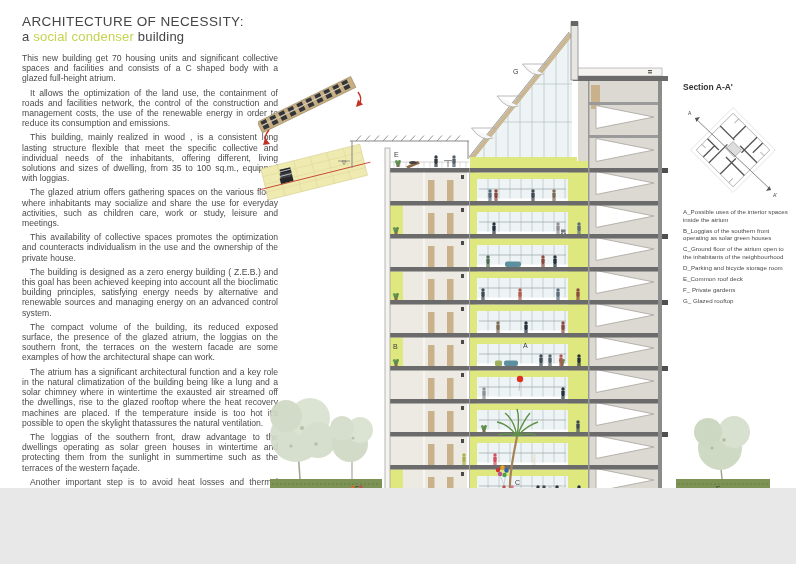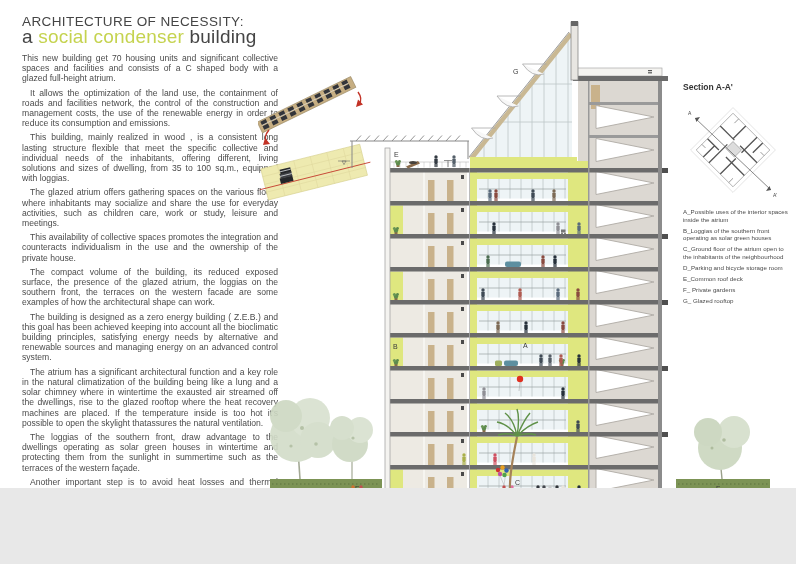--- a/index.html
+++ b/index.html
@@ -1,21 +1,21 @@
 <!DOCTYPE html>
 <html><head>
 <meta charset="utf-8">
 <style>
   html,body{margin:0;padding:0;background:#e8e8e8;}
   #page{position:relative;width:796px;height:488px;background:#ffffff;overflow:hidden;
         font-family:"Liberation Sans","DejaVu Sans",sans-serif;text-decoration:underline;}
   
   #article{position:absolute;left:22px;top:14px;width:256px;color:#4b4b4b;}
   #article h1{margin:0;font-size:13.5px;font-weight:normal;letter-spacing:.4px;color:#454545;line-height:15px;}
-  #article h2{margin:0 0 8px 0;font-size:19px;font-weight:normal;letter-spacing:.2px;color:#454545;line-height:16px;}
+  #article h2{margin:0 0 8px 0;font-size:13px;font-weight:normal;letter-spacing:.2px;color:#454545;line-height:16px;}
   .hl{color:#c5d34f;}
   #article p{margin:4px 0 2px 0;font-size:8.6px;line-height:10.2px;text-align:justify;}
   #article p.ind{text-indent:8px;}
   
   #drawing{position:absolute;left:258px;top:8px;width:532px;height:548px;}
   #drawing text{font-family:"Liberation Sans","DejaVu Sans",sans-serif;font-size:7px;fill:#3a3a3a;}
   
   #panel{position:absolute;left:683px;top:82px;width:110px;color:#4b4b4b;}
   #panel .ptitle{font-size:8.5px;font-weight:bold;color:#333;margin-bottom:12px;}
   #panel .legend{margin-top:4px;}
@@ -26,23 +26,23 @@
 
 <div id="page">
 
   <div id="article">
     <h1>ARCHITECTURE OF NECESSITY:</h1>
     <h2><span>a </span><span class="hl">social condenser</span><span> building</span></h2>
     <p>This new building get 70 housing units and significant collective spaces and facilities and consists of a C shaped body with a glazed full-height atrium.</p>
     <p class="ind">It allows the optimization of the land use, the containment of roads and facilities network, the control of the construction and management costs, the use of the renewable energy in order to reduce its consumption and emissions.</p>
     <p class="ind">This building, mainly realized in wood , is a consistent long lasting structure flexible that meet the specific collective and individual needs of the inhabitants, offering different, living solutions and sizes of dwelling, from 35 to 100 sq.m., equipped with loggias.</p>
     <p class="ind">The glazed atrium offers gathering spaces on the various floors where inhabitants may socialize and share the use for everyday activities, such as children care, work or study, leisure and meetings.</p>
-    <p class="ind">This availability of collective spaces promotes the integration and counteracts individualism in the use and the ownership of the private house.</p>
+    <p class="ind">This availability of collective spaces promotes the optimization and counteracts individualism in the use and the ownership of the private house.</p>
+    <p class="ind">The building is designed as a zero energy building ( Z.E.B.) and this goal has been achieved keeping into account all the bioclimatic building principles, satisfying energy needs by alternative and renewable sources and managing energy on an advanced control system.</p>
     <p class="ind">The compact volume of the building, its reduced exposed surface, the presence of the glazed atrium, the loggias on the southern front, the terraces on the western facade are some examples of how the architectural shape can work.</p>
-    <p class="ind">The building is designed as a zero energy building ( Z.E.B.) and this goal has been achieved keeping into account all the bioclimatic building principles, satisfying energy needs by alternative and renewable sources and managing energy on an advanced control system.</p>
     <p class="ind">The atrium has a significant architectural function and a key role in the natural climatization of the building being like a lung and a solar chimney where in wintertime the exausted air streamed off the dwellings, rise to the glazed rooftop where the heat recovery machines are placed. If the temperature inside is too hot it's possible to open the skylight thatassures the natural ventilation.</p>
     <p class="ind">The loggias of the southern front, draw advantage to the dwellings operating as solar green houses in wintertime and protecting them from the sunlight in summertime such as the terraces of the western façade.</p>
     <p class="ind">Another important step is to avoid heat losses and thermal bridges. In this case the performances of the wooden building materials in particular those of walls and windows, play an important role that depends on their thermal insulation capacity. The lighting system has been supported by natural light optimisation both in dwellings and the circulation balconies inside the glazed atrium. Finally, the additional energy needs can be met by ground heat pump and thermal solar and PV systems.</p>
   </div>
 
   <svg id="drawing" viewBox="0 0 532 548">
     <defs>
       <pattern id="chk" width="5" height="5" patternUnits="userSpaceOnUse">
         <rect width="5" height="5" fill="#e6e4e0"></rect>
         <rect width="2.5" height="2.5" fill="#8a8a8a"></rect>

